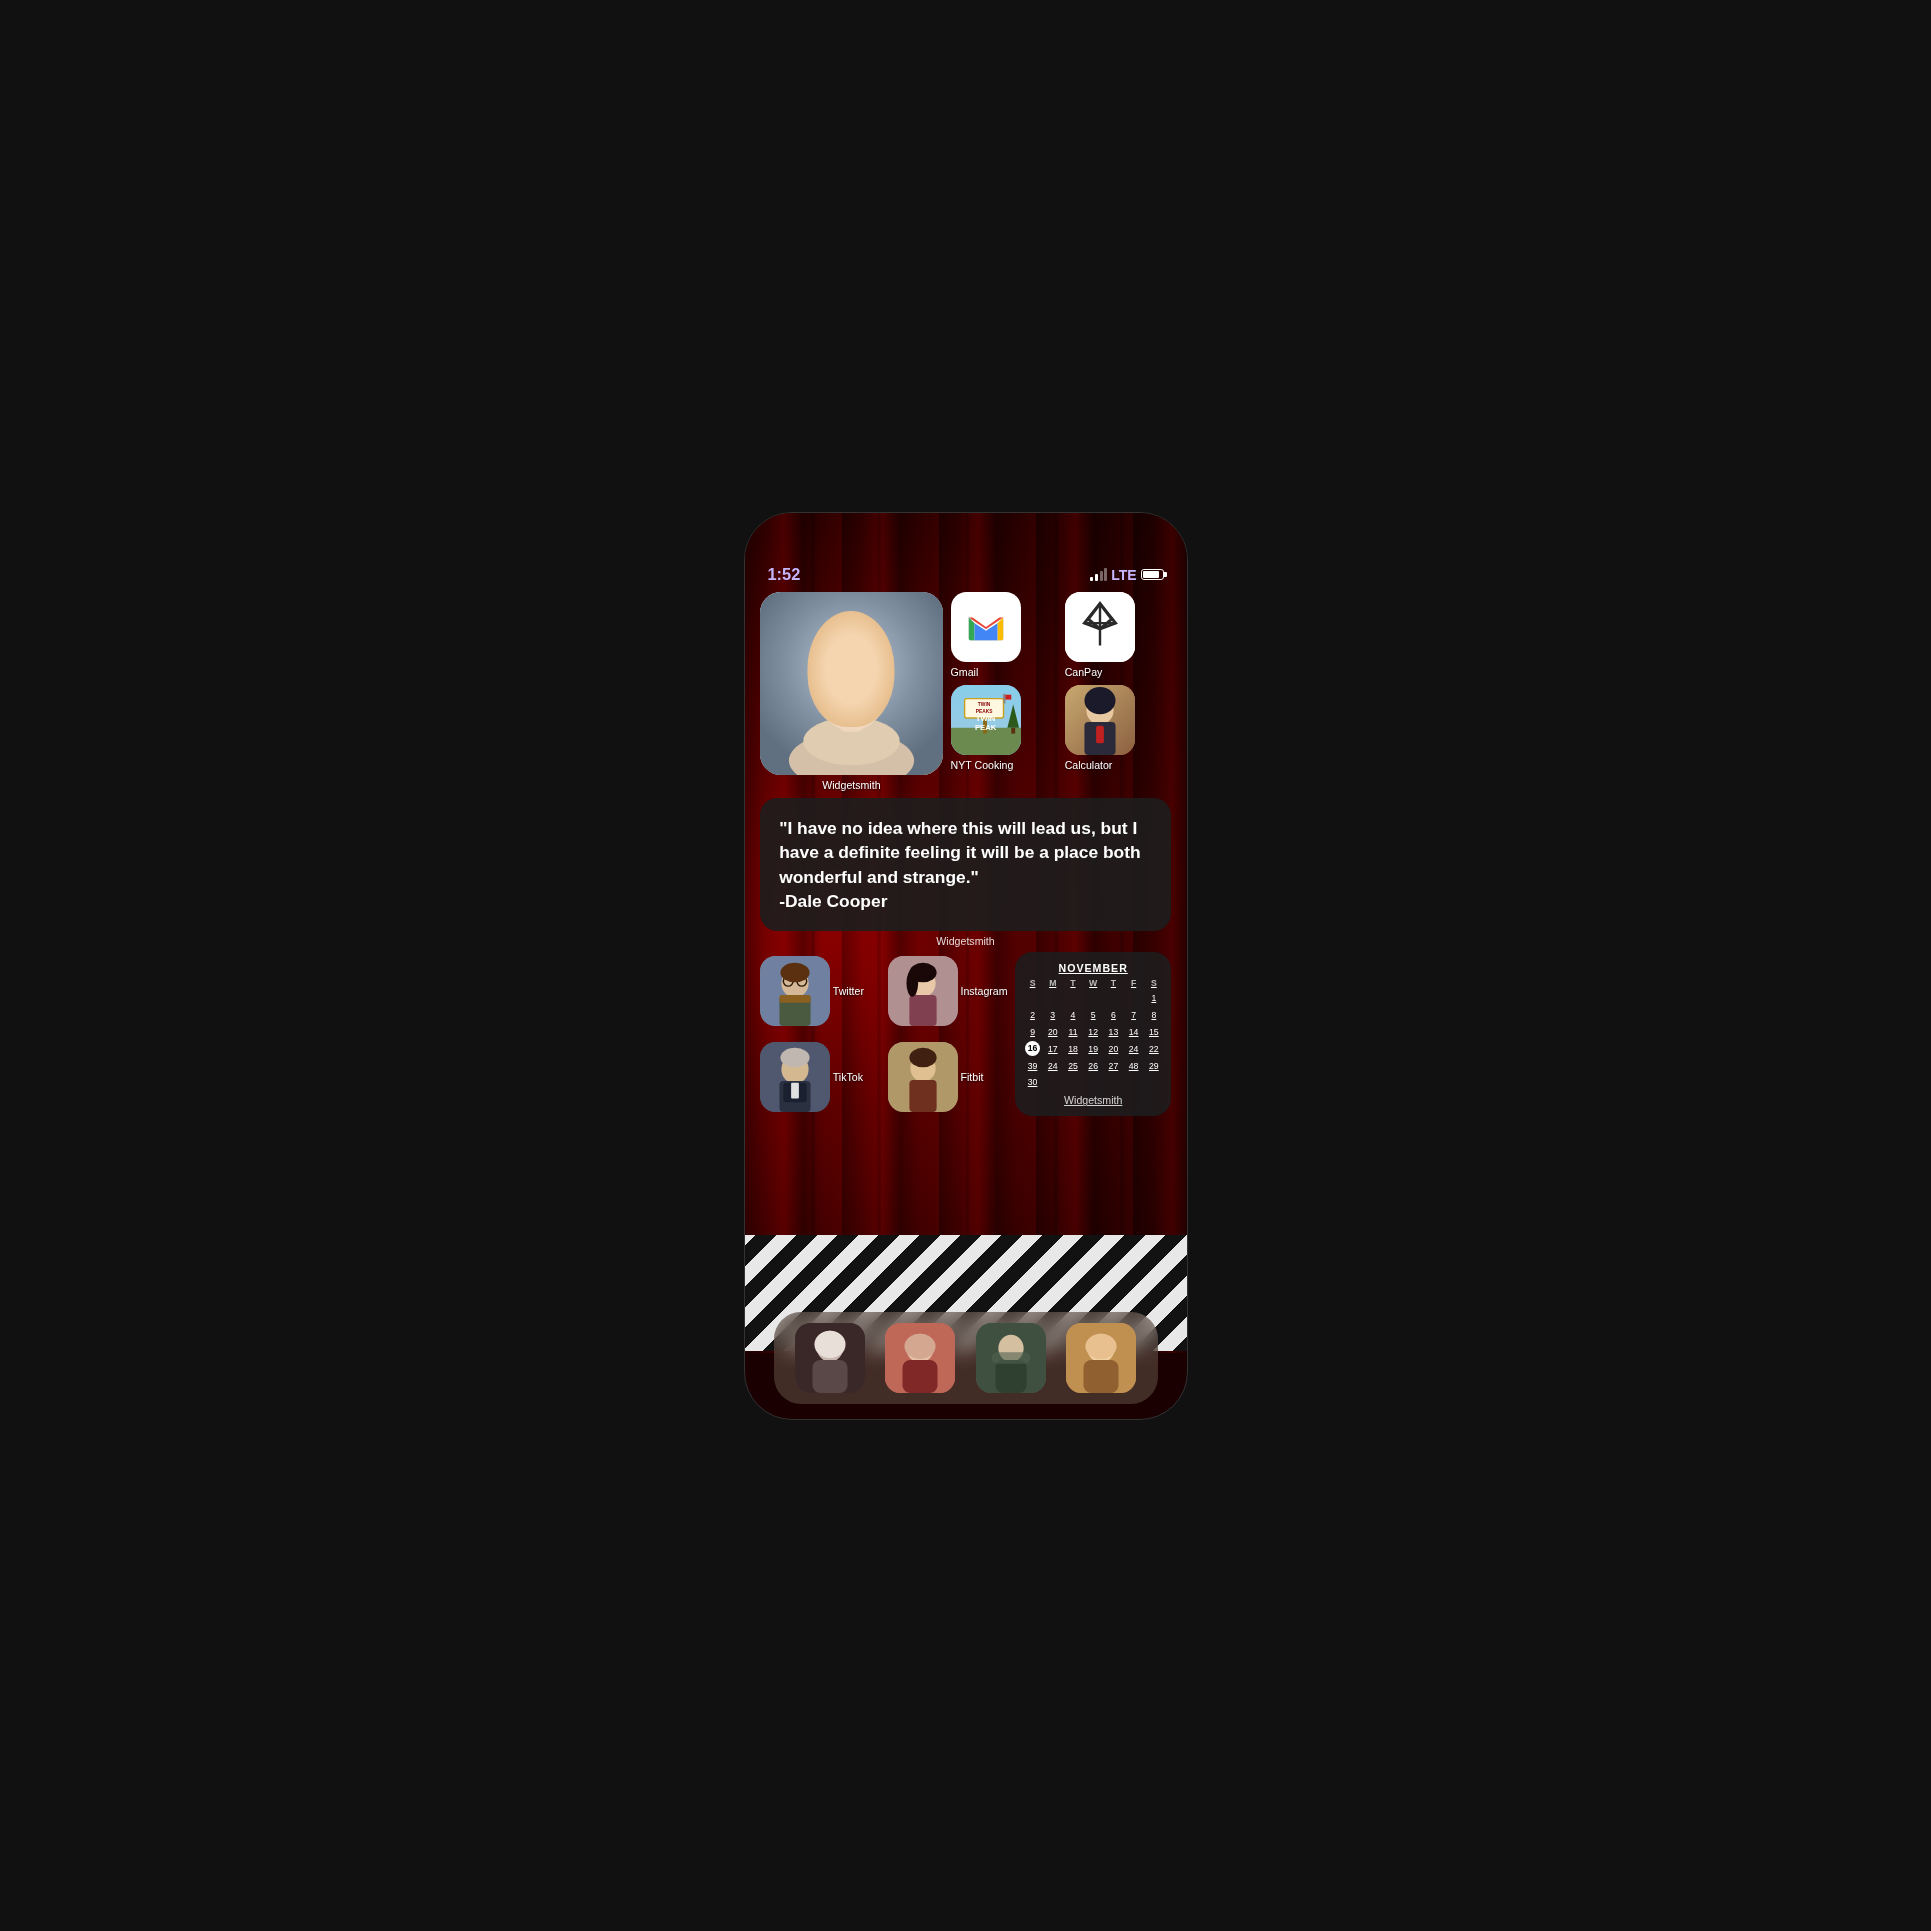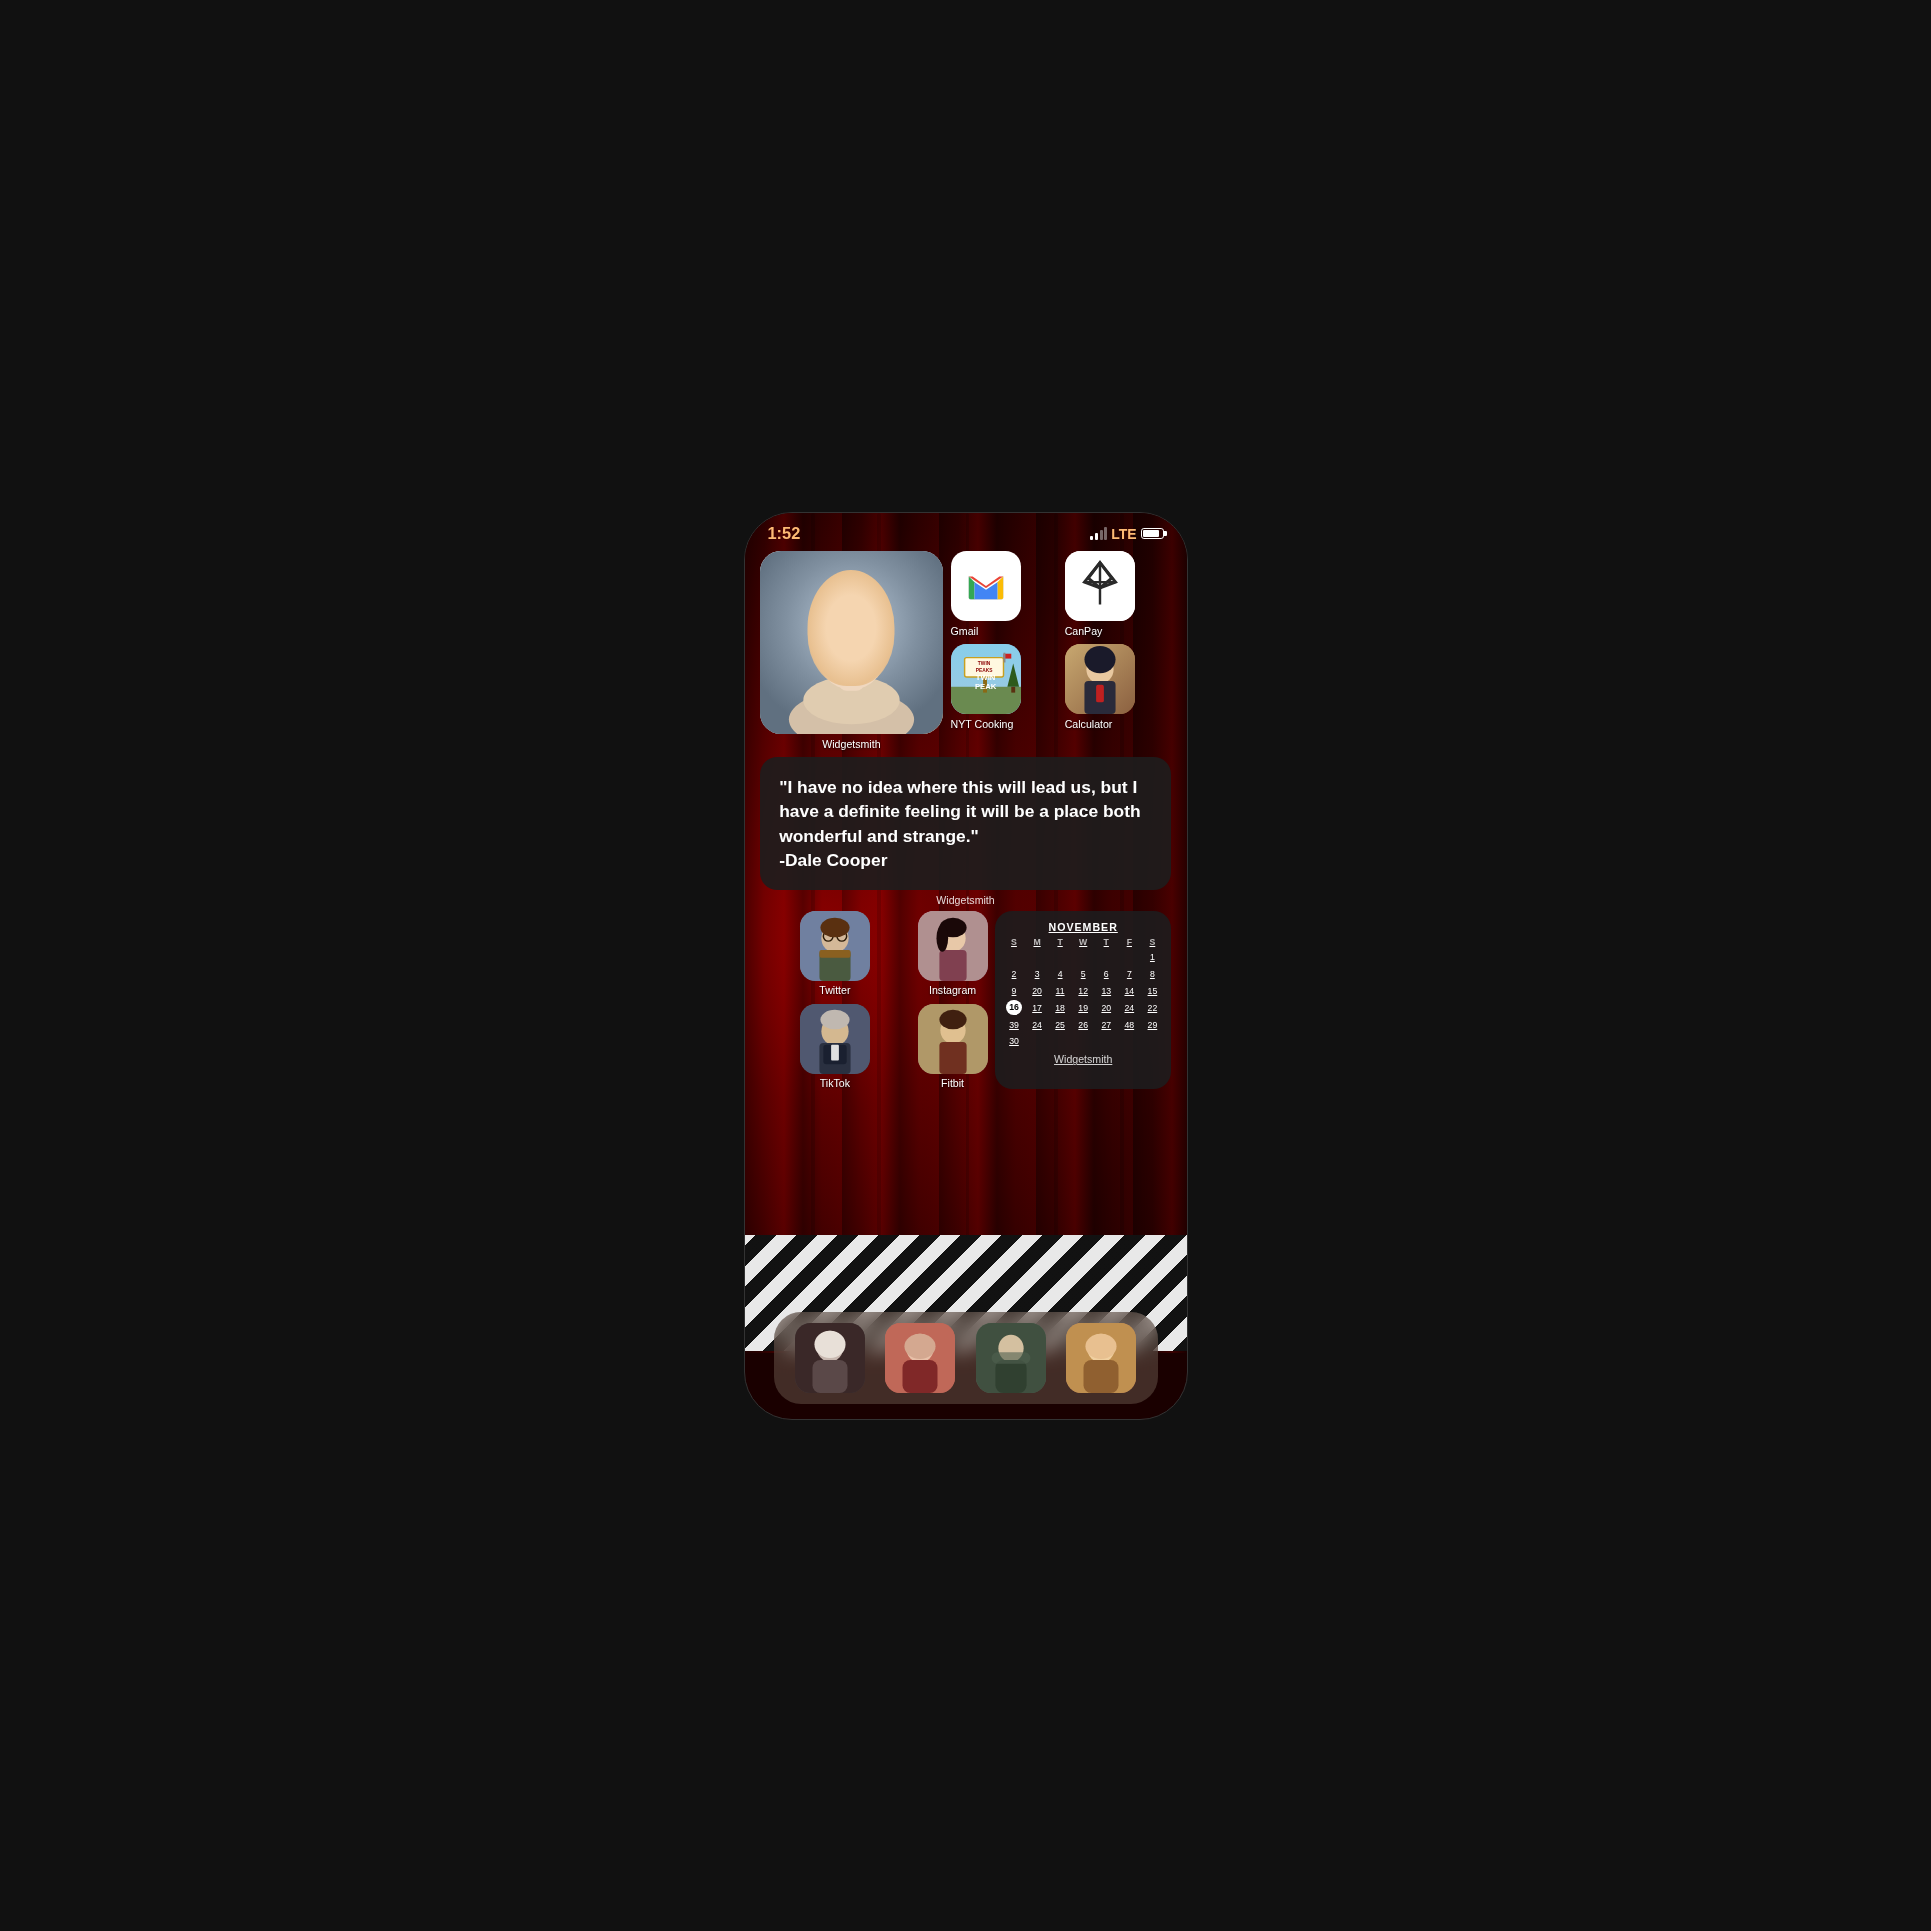--- a/index.html
+++ b/index.html
@@ -81,23 +81,24 @@
       backdrop-filter: blur(9.7px);
     }
 
     
     .status-bar {
       position: relative;
       z-index: 10;
       display: flex;
       justify-content: space-between;
       padding: 11.6px 23px 3.9px;
-      color: #fdba74;
+      color: #c4b5fd;
       font-size: 14.5px;
       font-weight: 600;
+      margin-top: 41px;
     }
     .status-right {
       display: flex;
       align-items: center;
       gap: 3.9px;
       font-size: 12.6px;
     }
     .battery-icon {
       width: 23px;
       height: 11.6px;
@@ -338,24 +339,23 @@
       color: white;
       font-size: 10.6px;
       text-align: center;
       margin-top: 3.9px;
       opacity: 0.8;
     }
 
     
     .app-icon-sm {
       display: flex;
-      flex-direction: column;
+      flex-direction: row;
       align-items: center;
       gap: 2.9px;
-      margin-left: 40px;
     }
     .app-icon-img-sm {
       width: 70px;
       height: 70px;
       border-radius: 15.4px;
       overflow: hidden;
       display: flex;
       align-items: center;
       justify-content: center;
     }

